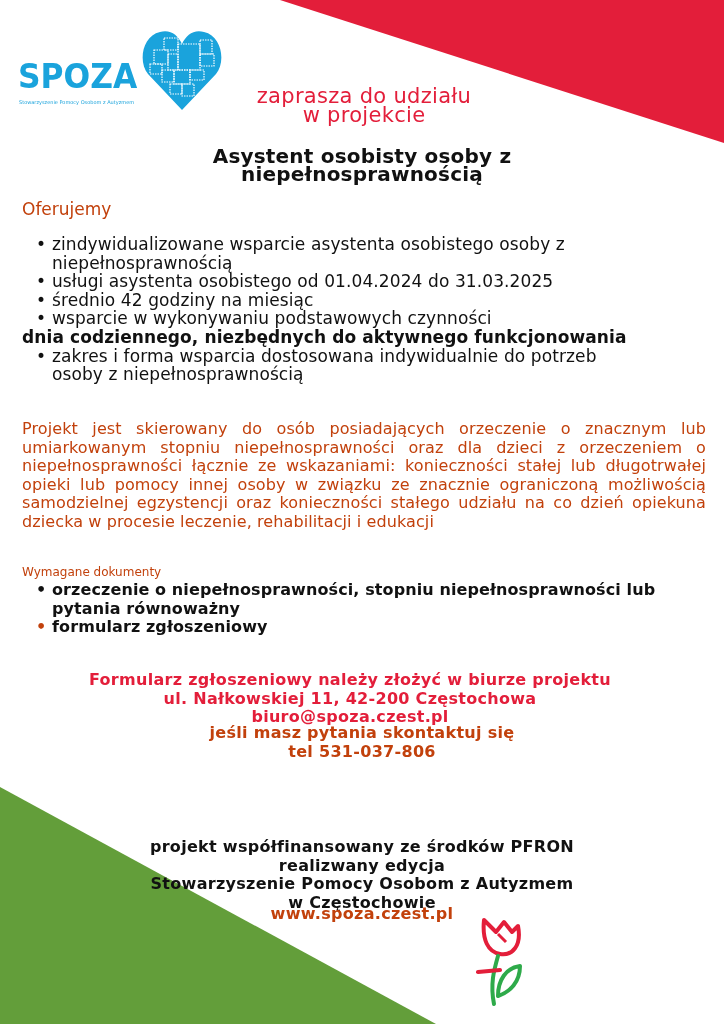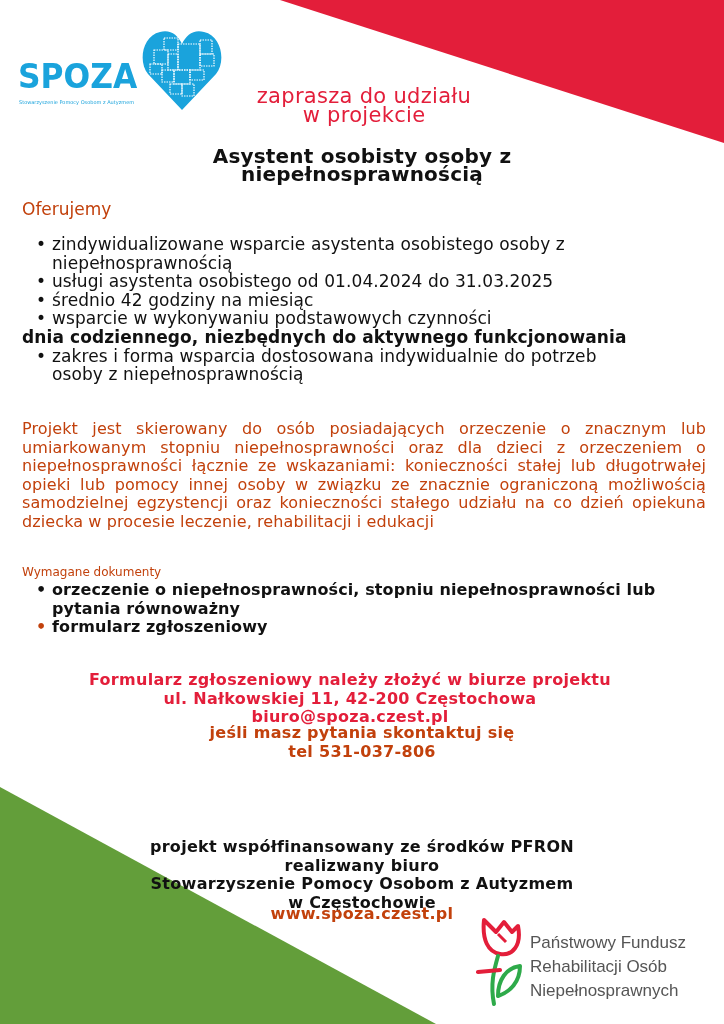--- a/index.html
+++ b/index.html
@@ -134,33 +134,28 @@
   <div>biuro@spoza.czest.pl</div>
 </div>
 
 <div id="contact" class="abs center green">
   <div>jeśli masz pytania skontaktuj się</div>
   <div>tel 531-037-806</div>
 </div>
 
 <div id="funding" class="abs center black">
   <div>projekt współfinansowany ze środków PFRON</div>
-  <div>realizwany biuro</div>
+  <div>realizwany edycja</div>
   <div>Stowarzyszenie Pomocy Osobom z Autyzmem</div>
   <div>w Częstochowie</div>
 </div>
 
 <div id="website" class="abs center green">www.spoza.czest.pl</div>
 
 <div id="pfron" class="abs">
   <svg id="tulip" viewBox="0 0 50 100">
     <path d="M8 8 L20 20 L28 10 L36 20 L42 14 C46 34 36 44 24 42 C12 40 6 28 8 8 Z" fill="none" stroke="#e31e3a" stroke-width="4" stroke-linejoin="round"></path>
     <path d="M22 22 L30 30" stroke="#e31e3a" stroke-width="3" fill="none"></path>
     <path d="M22 44 C18 58 14 72 18 92" stroke="#2eaa4a" stroke-width="4" fill="none" stroke-linecap="round"></path>
     <path d="M22 84 C22 68 30 56 44 54 C44 70 34 80 22 84 Z" stroke="#2eaa4a" stroke-width="4" fill="none" stroke-linejoin="round"></path>
     <path d="M2 60 L24 58" stroke="#e31e3a" stroke-width="4" stroke-linecap="round"></path>
   </svg>
-  <div id="pfron-text">
-    <div>Państwowy Fundusz</div>
-    <div>Rehabilitacji Osób</div>
-    <div>Niepełnosprawnych</div>
-  </div>
 </div>
 
 </body></html>

